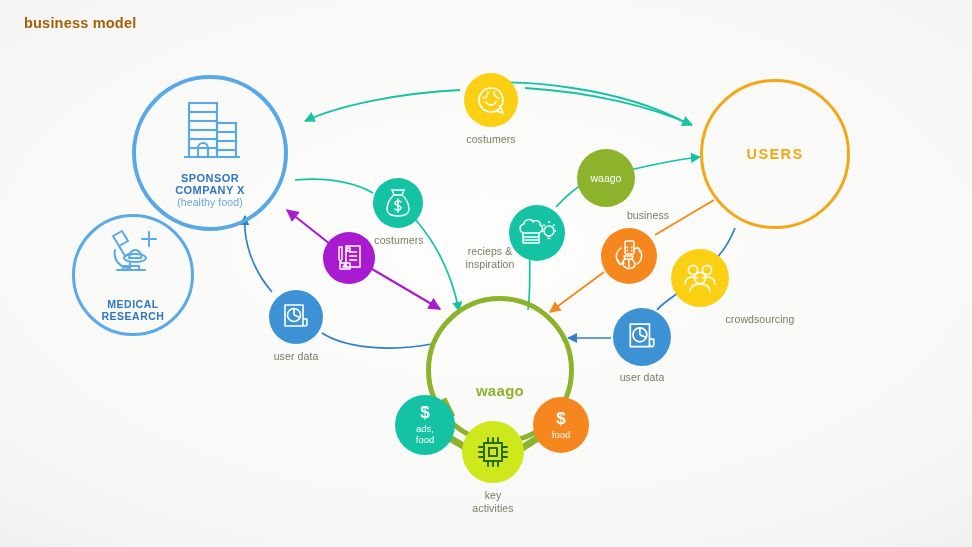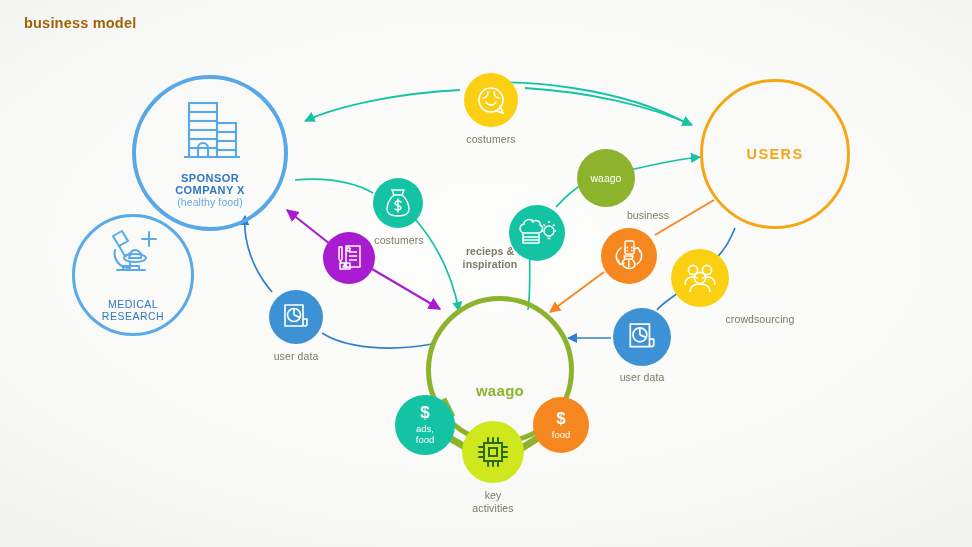--- a/index.html
+++ b/index.html
@@ -94,21 +94,21 @@
   }
   .sponsor-sub {
     font-size: 10.5px;
     font-weight: normal;
     color: #68a9e0;
     letter-spacing: .1px;
     margin-top: 1px;
   }
   .medical-label {
     font-size: 10.5px;
-    font-weight: normal;
+    font-weight: bold;
     color: #2f76c4;
     letter-spacing: .5px;
     margin-top: 23px;
   }
   .users-label {
     font-size: 14.5px;
     font-weight: bold;
     color: #f5a615;
     letter-spacing: 1.4px;
   }
@@ -320,21 +320,21 @@
           <path d="M5,16 C1,14 1,8 6,7 C6,2 14,1 15,5 C17,2 23,4 22,8 C26,9 25,15 21,16 z"></path>
           <path d="M5,16 L5,26 L21,26 L21,16"></path>
           <path d="M5,20 L21,20 M5,23 L21,23"></path>
           <circle cx="31" cy="14" r="5"></circle>
           <path d="M29,19 L33,19 M29.5,21.5 L32.5,21.5"></path>
           <path d="M31,6 L31,4 M37,14 L39,14 M25,14 L23,14 M35,9 L36.5,7.5 M27,9 L25.5,7.5"></path>
         </g>
       </svg>
     </span>
   </div>
-  <div class="caption" style="left:490px; top:245px;font-weight:bold;">recieps &amp;
+  <div class="caption" style="left:490px; top:245px;">recieps &amp;
 inspiration</div>
 
   <div class="node fill" style="left:606px; top:178px; width:58px; height:58px; background:#8db32c;">
     <div class="inline-label">waago</div>
   </div>
 
   <div class="node fill" style="left:629px; top:256px; width:56px; height:56px; background:#f6871f;">
     <span>
       <svg class="icon" width="36" height="36" viewBox="0 0 36 36">
         <g fill="none" stroke="#fff" stroke-width="1.5" stroke-linecap="round" stroke-linejoin="round">

